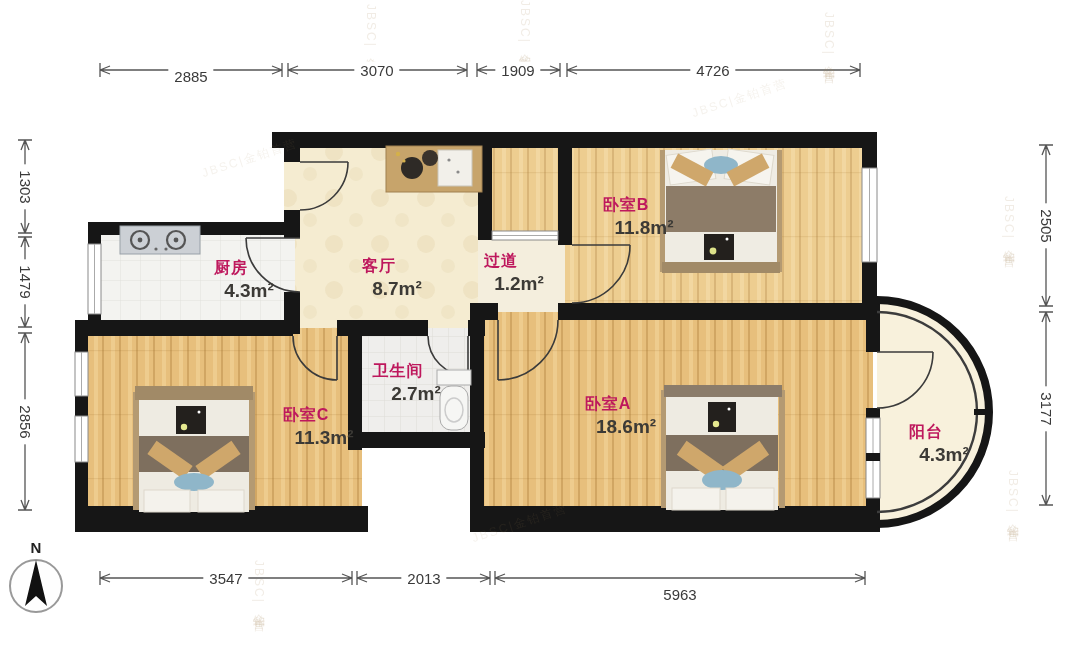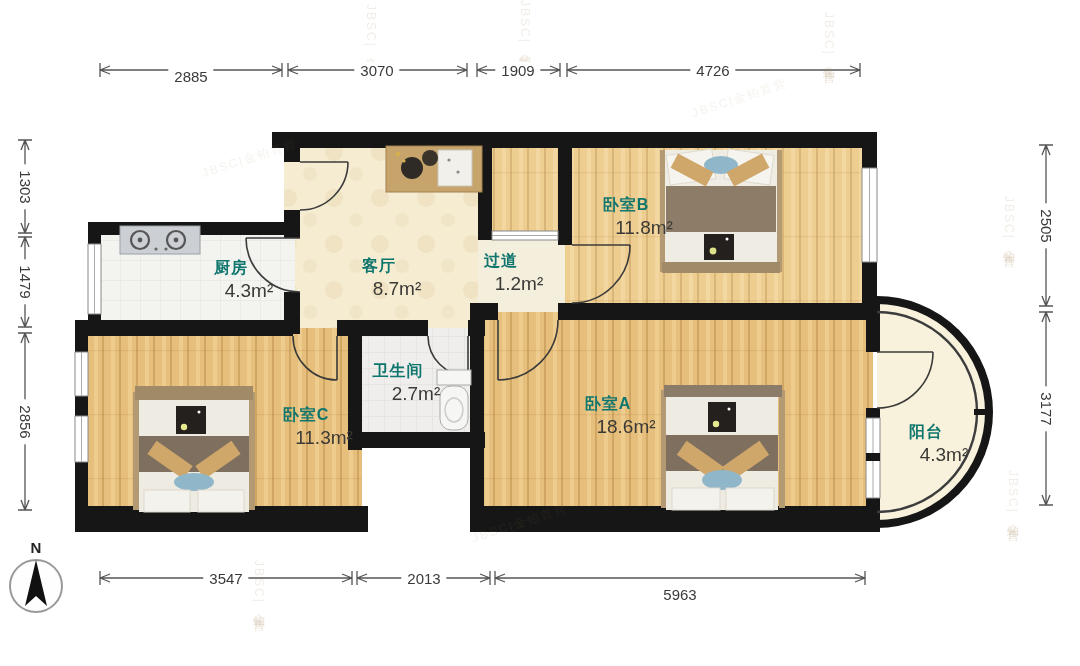--- a/index.html
+++ b/index.html
@@ -1,21 +1,21 @@
 <!DOCTYPE html>
 <html><head>
 <meta charset="utf-8">
 <style>
   html,body{margin:0;padding:0;background:#fff;}
   #stage{position:relative;width:1080px;height:666px;background:#fff;overflow:hidden;
          font-family:"Liberation Sans","DejaVu Sans",sans-serif;}
   #plan-svg{position:absolute;left:0;top:0;}
   .room-label{position:absolute;transform:translate(-50%,-50%);text-align:center;line-height:1.3;z-index:5;}
-  .rname{font-size:16px;font-weight:700;color:#0f766e;letter-spacing:1px;white-space:nowrap;}
-  .rarea{font-size:19px;font-weight:400;color:#3c3a36;white-space:nowrap;margin-left:36px;}
+  .rname{font-size:16px;font-weight:700;color:#be185d;letter-spacing:1px;white-space:nowrap;}
+  .rarea{font-size:19px;font-weight:700;color:#3c3a36;white-space:nowrap;margin-left:36px;}
   .dim{position:absolute;transform:translate(-50%,-50%);font-size:15px;font-weight:500;color:#3a3a3a;
        background:#fff;padding:0 6px;white-space:nowrap;z-index:6;}
   .dim.v{transform:translate(-50%,-50%) rotate(90deg);}
   .north-label{position:absolute;transform:translate(-50%,-50%);font-size:15px;font-weight:700;color:#222;z-index:6;}
   .wm{position:absolute;color:rgba(165,135,95,0.16);font-size:12px;letter-spacing:2px;
       writing-mode:vertical-rl;pointer-events:none;z-index:4;white-space:nowrap;}
   .wm.diag{writing-mode:horizontal-tb;transform:rotate(-18deg);color:rgba(165,135,95,0.11);}
 </style>
 </head>
 <body>

